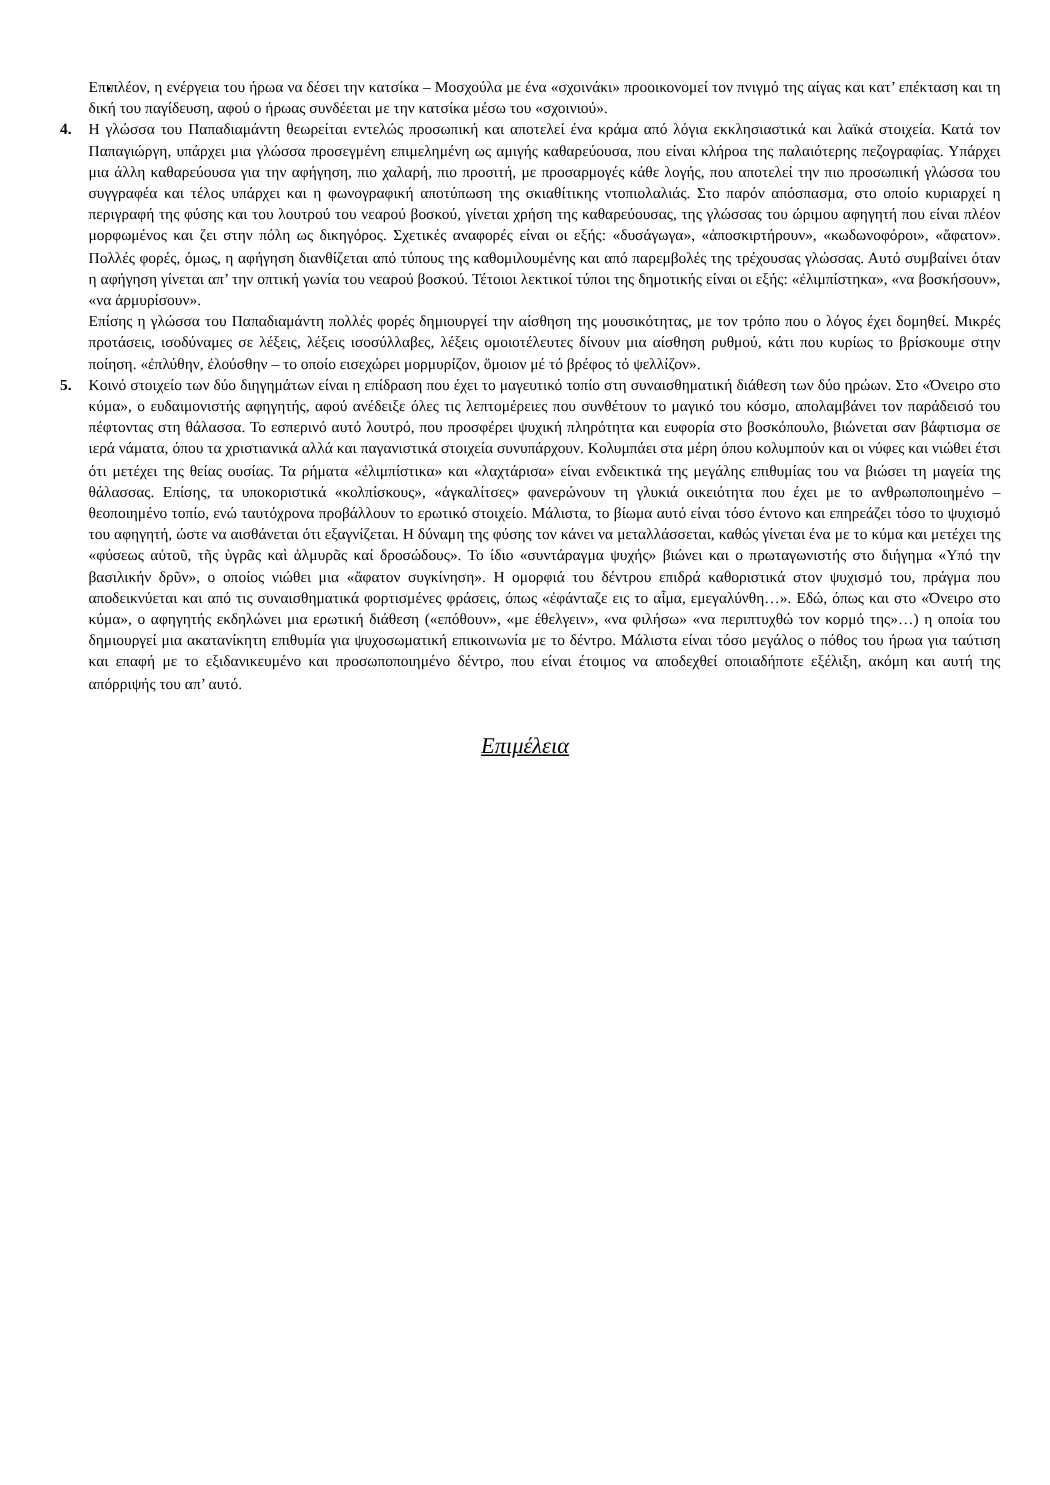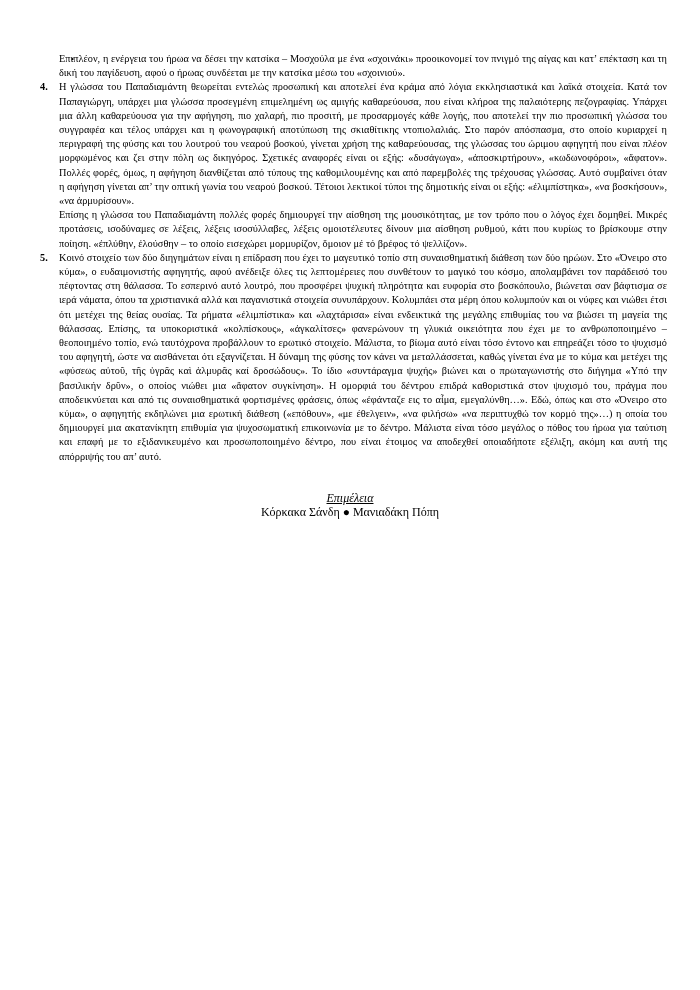--- a/index.html
+++ b/index.html
@@ -75,21 +75,21 @@
   }
   .num-item .sub-para {
     display: block;
     text-align: justify;
   }
 
   
   .credit-block {
     margin-top: 27px;
     text-align: center;
-    font-size: 12px;
+    font-size: 15px;
     line-height: 14.6px;
   }
   .credit-title {
     display: block;
     text-decoration: underline;
     font-style: italic;
   }
   .credit-names {
     display: block;
   }
@@ -114,17 +114,16 @@
       <span class="sub-para">Επίσης η γλώσσα του Παπαδιαμάντη πολλές φορές δημιουργεί την αίσθηση της μουσικότητας, με τον τρόπο που ο λόγος έχει δομηθεί. Μικρές προτάσεις, ισοδύναμες σε λέξεις, λέξεις ισοσύλλαβες, λέξεις ομοιοτέλευτες δίνουν μια αίσθηση ρυθμού, κάτι που κυρίως το βρίσκουμε στην ποίηση. «ἐπλύθην, ἐλούσθην – το οποίο εισεχώρει μορμυρίζον, ὅμοιον μέ τό βρέφος τό ψελλίζον».</span>
     </div>
 
     <div class="num-item">
       <span class="num-marker">5.</span>
       <span class="sub-para">Κοινό στοιχείο των δύο διηγημάτων είναι η επίδραση που έχει το μαγευτικό τοπίο στη συναισθηματική διάθεση των δύο ηρώων. Στο «Όνειρο στο κύμα», ο ευδαιμονιστής αφηγητής, αφού ανέδειξε όλες τις λεπτομέρειες που συνθέτουν το μαγικό του κόσμο, απολαμβάνει τον παράδεισό του πέφτοντας στη θάλασσα. Το εσπερινό αυτό λουτρό, που προσφέρει ψυχική πληρότητα και ευφορία στο βοσκόπουλο, βιώνεται σαν βάφτισμα σε ιερά νάματα, όπου τα χριστιανικά αλλά και παγανιστικά στοιχεία συνυπάρχουν. Κολυμπάει στα μέρη όπου κολυμπούν και οι νύφες και νιώθει έτσι ότι μετέχει της θείας ουσίας. Τα ρήματα «ἐλιμπίστικα» και «λαχτάρισα» είναι ενδεικτικά της μεγάλης επιθυμίας του να βιώσει τη μαγεία της θάλασσας. Επίσης, τα υποκοριστικά «κολπίσκους», «ἀγκαλίτσες» φανερώνουν τη γλυκιά οικειότητα που έχει με το ανθρωποποιημένο – θεοποιημένο τοπίο, ενώ ταυτόχρονα προβάλλουν το ερωτικό στοιχείο. Μάλιστα, το βίωμα αυτό είναι τόσο έντονο και επηρεάζει τόσο το ψυχισμό του αφηγητή, ώστε να αισθάνεται ότι εξαγνίζεται. Η δύναμη της φύσης τον κάνει να μεταλλάσσεται, καθώς γίνεται ένα με το κύμα και μετέχει της «φύσεως αὐτοῦ, τῆς ὑγρᾶς καὶ ἁλμυρᾶς καί δροσώδους». Το ίδιο «συντάραγμα ψυχής» βιώνει και ο πρωταγωνιστής στο διήγημα «Υπό την βασιλικήν δρῦν», ο οποίος νιώθει μια «ἄφατον συγκίνηση». Η ομορφιά του δέντρου επιδρά καθοριστικά στον ψυχισμό του, πράγμα που αποδεικνύεται και από τις συναισθηματικά φορτισμένες φράσεις, όπως «ἐφάνταζε εις το αἷμα, εμεγαλύνθη…». Εδώ, όπως και στο «Όνειρο στο κύμα», ο αφηγητής εκδηλώνει μια ερωτική διάθεση («επόθουν», «με έθελγειν», «να φιλήσω» «να περιπτυχθώ τον κορμό της»…) η οποία του δημιουργεί μια ακατανίκητη επιθυμία για ψυχοσωματική επικοινωνία με το δέντρο. Μάλιστα είναι τόσο μεγάλος ο πόθος του ήρωα για ταύτιση και επαφή με το εξιδανικευμένο και προσωποποιημένο δέντρο, που είναι έτοιμος να αποδεχθεί οποιαδήποτε εξέλιξη, ακόμη και αυτή της απόρριψής του απ’ αυτό.</span>
     </div>
 
     <div class="credit-block">
       <span class="credit-title">Επιμέλεια</span>
-      <span class="credit-names">Κόρκακα Σάνδη ● Μανιαδάκη Πόπη</span>
     </div>
 
   </div>
 </div>
 
 </body></html>

